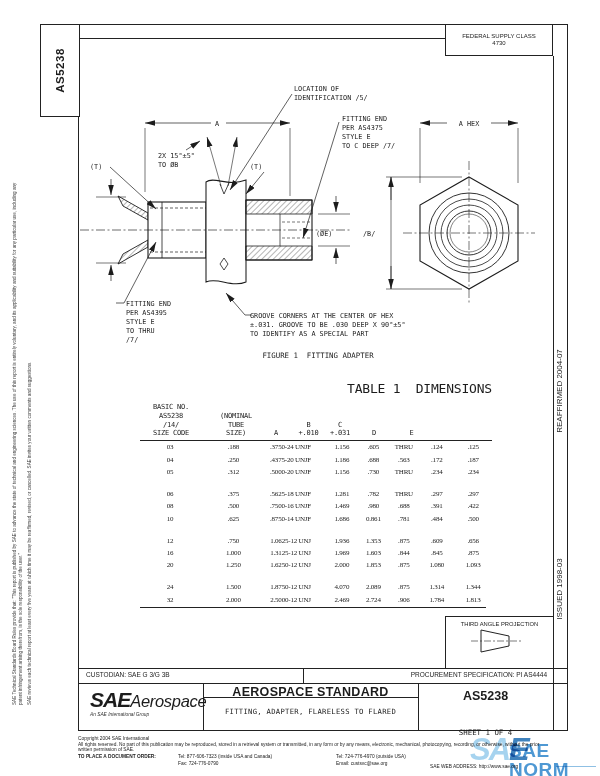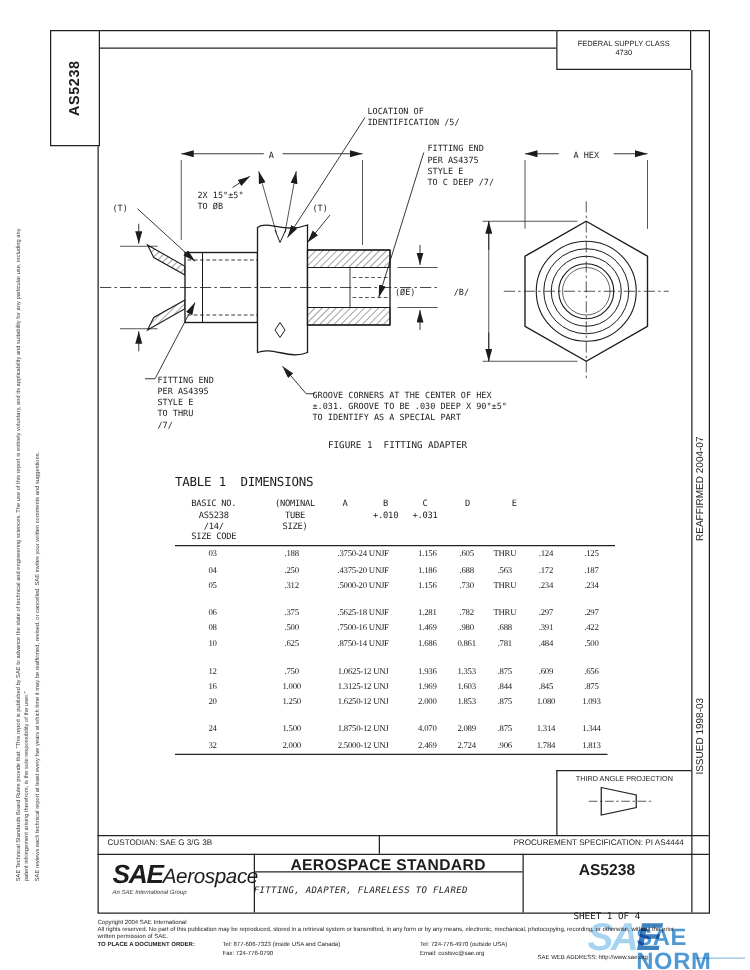--- a/index.html
+++ b/index.html
@@ -39,41 +39,41 @@
     font-size:4.6px;line-height:5.5px;color:#3a3a3a;}
   .disclaimer p{margin:0 0 4px 0;}
 
   
   svg text{font-family:"DejaVu Sans Mono", monospace;font-size:6.8px;fill:#1c1c1c;white-space:pre;}
   svg .cap{font-size:7.4px;}
 
   
   .dim-table{left:140px;top:381px;width:352px;font-family:"DejaVu Sans Mono", monospace;
     font-size:7px;letter-spacing:-.2px;color:#1c1c1c;}
-  .dim-title{text-align:left;margin-bottom:7px;font-size:10px;}
-  .thead{display:flex;border-bottom:1.4px solid #222;padding-bottom:2px;}
+  .dim-title{text-align:right;margin-bottom:7px;font-size:13px;}
+  .thead{display:flex;align-items:flex-end;border-bottom:1.4px solid #222;padding-bottom:2px;}
   .thead .th{text-align:center;line-height:8.8px;}
   .trow{display:flex;height:12.4px;line-height:12.4px;font-family:Liberation Serif, serif;}
   .trow span{text-align:center;display:block;}
   .tgap{height:9.5px;}
   .tbot{border-top:1.4px solid #222;width:346px;margin-top:1px;}
   .c0{width:62px;}.c1{width:46px;margin-left:11px;}.c2{width:72px;}.c3{width:34px;}
   .c4{width:31px;}.c5{width:32px;}.c6{width:36px;}.c7{width:39px;}
 
   
   .proj-box{left:445px;top:616px;width:108px;height:52px;border-left:1.2px solid #222;border-top:1.2px solid #222;
     text-align:center;font-size:5.8px;padding-top:4px;box-sizing:border-box;}
 
   
   .tb-text{font-size:6.5px;}
   .logo-sae{font-style:italic;font-weight:900;font-size:21px;letter-spacing:-1px;}
   .logo-aero{font-style:italic;font-size:16.5px;letter-spacing:-.3px;text-align:right;}
   .logo-sub{font-style:italic;font-size:4.8px;color:#333;}
   .aerostd{font-weight:bold;font-size:12.5px;letter-spacing:.3px;text-align:center;}
-  .doctitle{font-size:7.2px;letter-spacing:.3px;font-family:"DejaVu Sans Mono", monospace;font-style:italic;}
+  .doctitle{font-size:7.2px;text-align:center;letter-spacing:.3px;font-family:"DejaVu Sans Mono", monospace;}
   .docnum{font-weight:bold;font-size:12.5px;text-align:center;}
   .sheetno{font-size:7.4px;text-align:center;font-family:"DejaVu Sans Mono", monospace;}
 
   
   .copy{left:78px;top:736px;width:480px;font-size:4.8px;line-height:5.7px;color:#222;}
   .copy p{margin:0;}
   .copy .rights{width:474px;}
   .order-grid{position:relative;height:20px;margin-top:1px;}
   .order-grid span{position:absolute;white-space:nowrap;}
   .o-label{left:0;top:0;font-weight:bold;}

